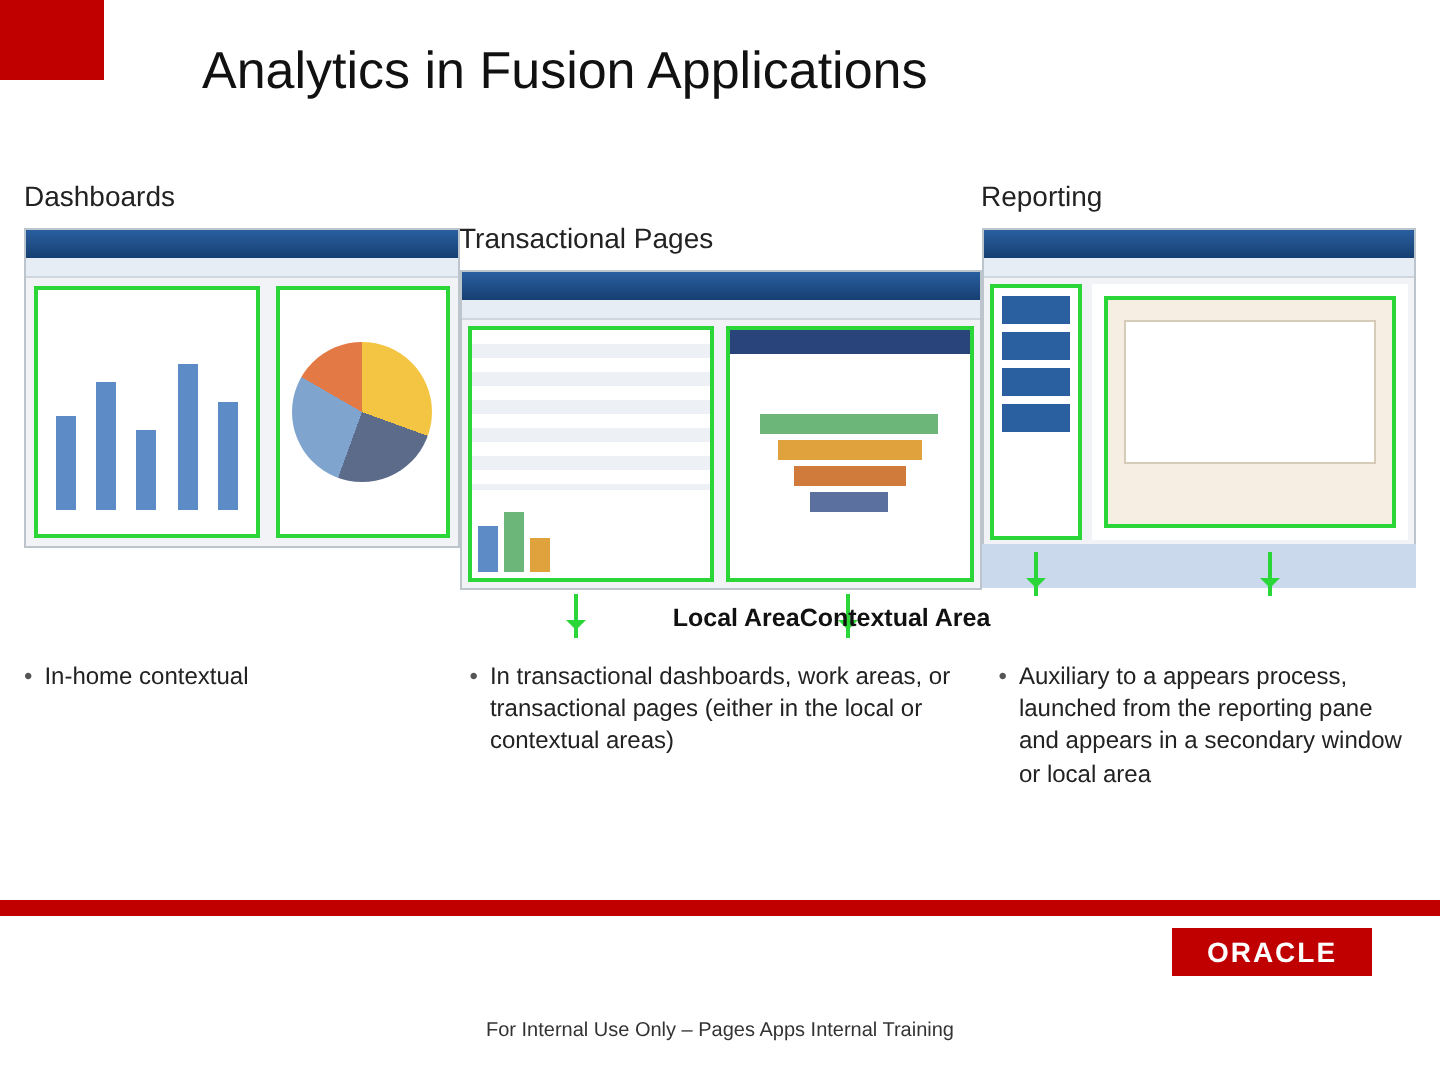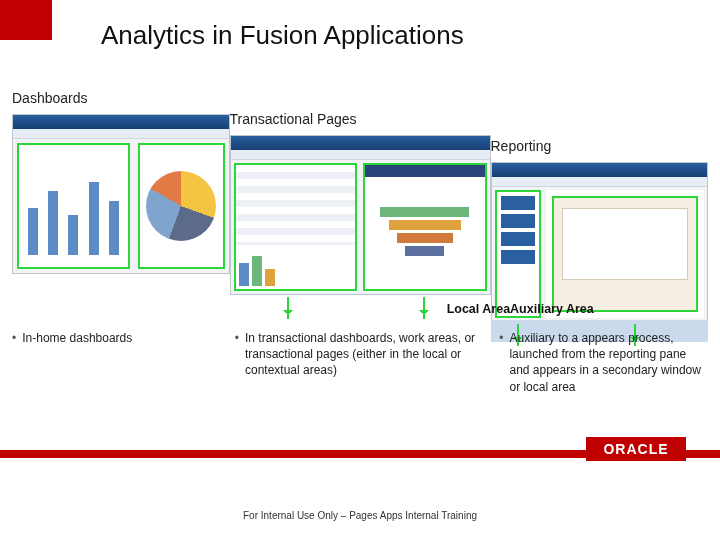--- a/index.html
+++ b/index.html
@@ -25,21 +25,21 @@
     color: #111;
     margin-left: 37px;
   }
   .cols {
     position: absolute;
     top: 90px; left: 12px; right: 12px;
     display: flex;
   }
   .col1 { flex: 1 1 0; }
   .col2 { flex: 1.2 1 0; margin-top: 21px; }
-  .col3 { flex: 1 1 0; margin-top: 48px; }
+  .col3 { flex: 1 1 0; }
   .col-head {
     font-size: 14px;
     color: #222;
     margin-bottom: 8px;
   }
   .shot-wrap {
     position: relative;
     height: 160px;
   }
   .shot {
@@ -119,39 +119,39 @@
     content:""; position:absolute; bottom:-1px; left:-4px;
     border:5px solid transparent; border-top-color:#2bd639;
   }
   
   .labels {
     position:absolute; top: 302px; left:12px; right:12px;
     display:flex; gap:14px;
     font-size:12.5px; font-weight:bold; color:#111;
   }
   .labels .l1{flex:1 1 0}
-  .labels .l2{flex:1.2 1 0; display:flex; justify-content:center; padding:0 4px}
+  .labels .l2{flex:1.2 1 0; display:flex; justify-content:flex-start; padding:0 4px}
   .labels .l3{flex:1 1 0; display:flex; justify-content:space-between; padding:0 4px}
   
   .bullets {
     position:absolute; top: 330px; left:12px; right:12px;
     display:flex; gap:14px;
     font-size:12px; line-height:1.35; color:#222;
   }
   .bullets .bcol1{flex:1 1 0}
   .bullets .bcol2{flex:1.2 1 0}
   .bullets .bcol3{flex:1 1 0}
   .bullet { display:flex; gap:6px; }
   .bullet .dot { color:#555; }
   
   .red-strip {
     position:absolute; left:0; right:0; top:450px; height:8px; background:#c00000;
   }
   .oracle-logo {
-    position:absolute; right:34px; top:437px;
+    position:absolute; right:34px; top:464px;
     display:flex; align-items:center; gap:0px;justify-content:center;
   }
   .oracle-red {
     width:100px; height:24px; background:#c00000;
     display:flex; align-items:center; justify-content:center;
     color:#fff; font-weight:bold; font-size:14px; letter-spacing:1px;
     font-family: Arial, sans-serif;
   }
   .footer-text {
     position:absolute; left:0; right:0; top:510px;
@@ -240,29 +240,29 @@
       <div class="arrow" style="left:12%; bottom:-24px"></div>
       <div class="arrow" style="left:66%; bottom:-24px"></div>
     </div>
   </div>
 </div>
 
 <div class="labels">
   <div class="l1"></div>
   <div class="l2">
     <span>Local Area</span>
-    <span>Auxiliary Area</span>
+    <span>Contextual Area</span>
   </div>
 </div>
 
 <div class="bullets">
   <div class="bcol1">
     <div class="bullet">
       <span class="dot">•</span>
-      <span>In-home dashboards</span>
+      <span>In-home contextual</span>
     </div>
   </div>
   <div class="bcol2">
     <div class="bullet">
       <span class="dot">•</span>
       <span>In transactional dashboards, work areas, or transactional pages (either in the local or contextual areas)</span>
     </div>
   </div>
   <div class="bcol3">
     <div class="bullet">

